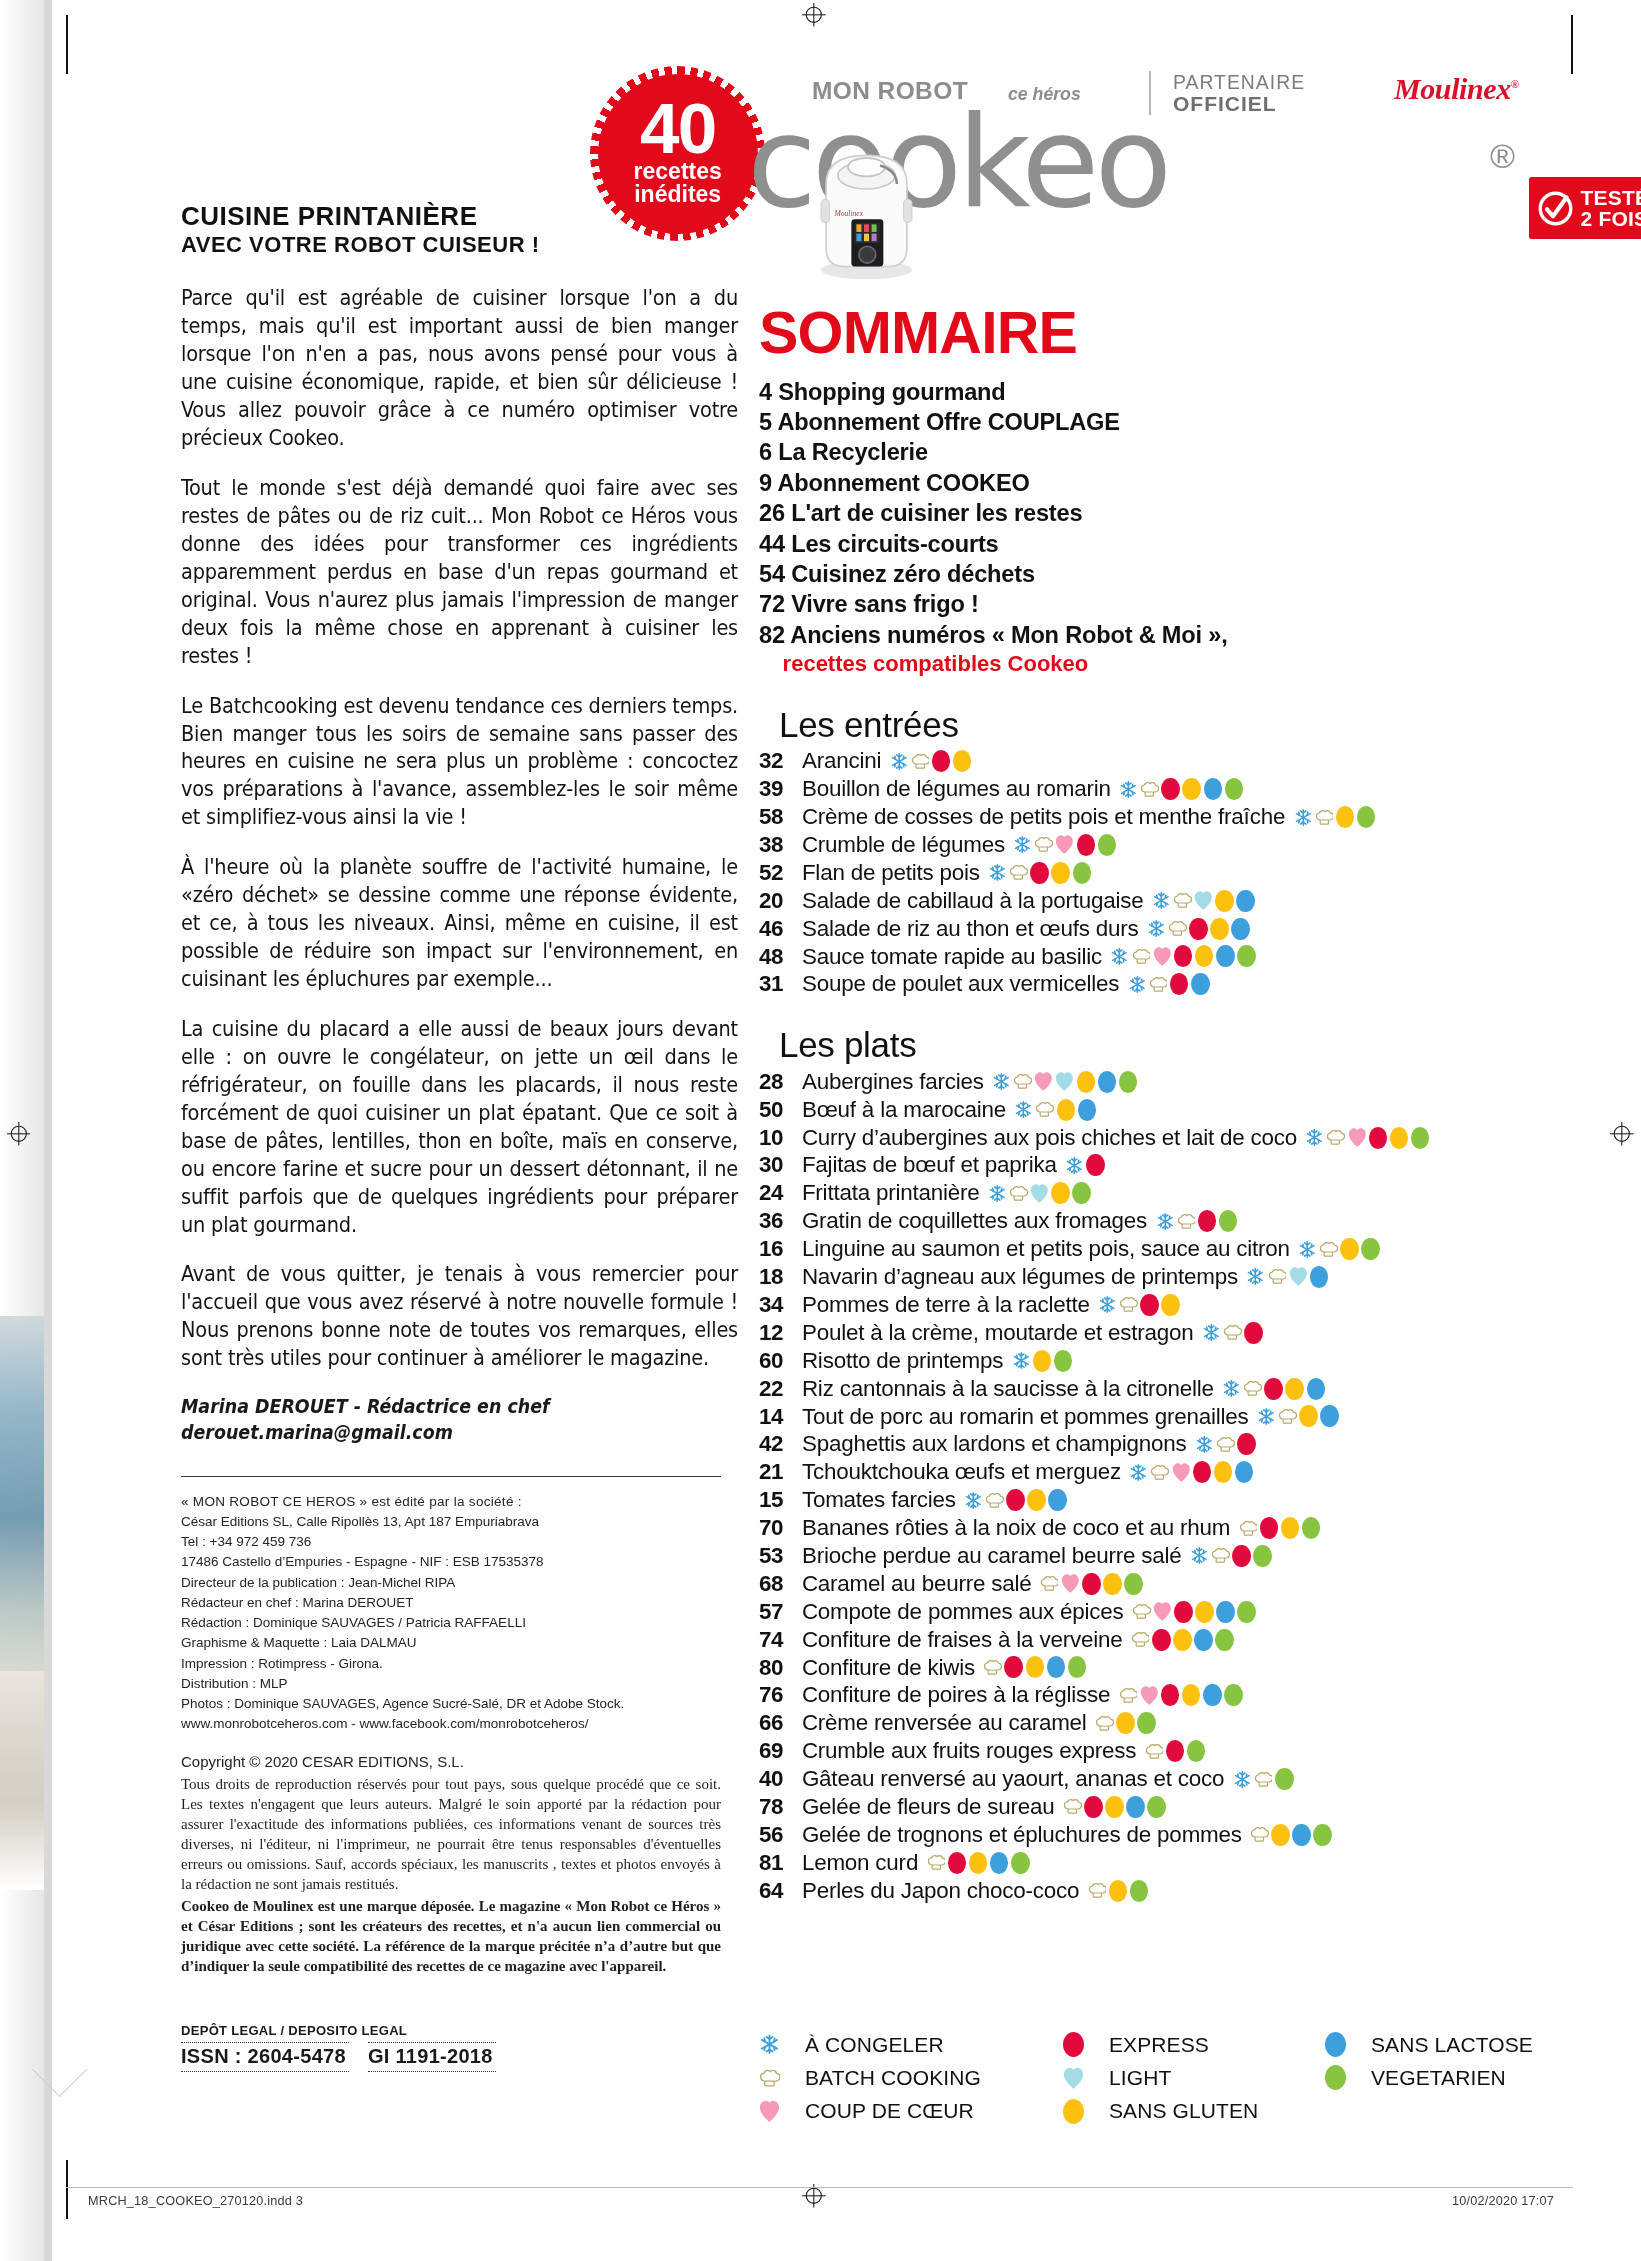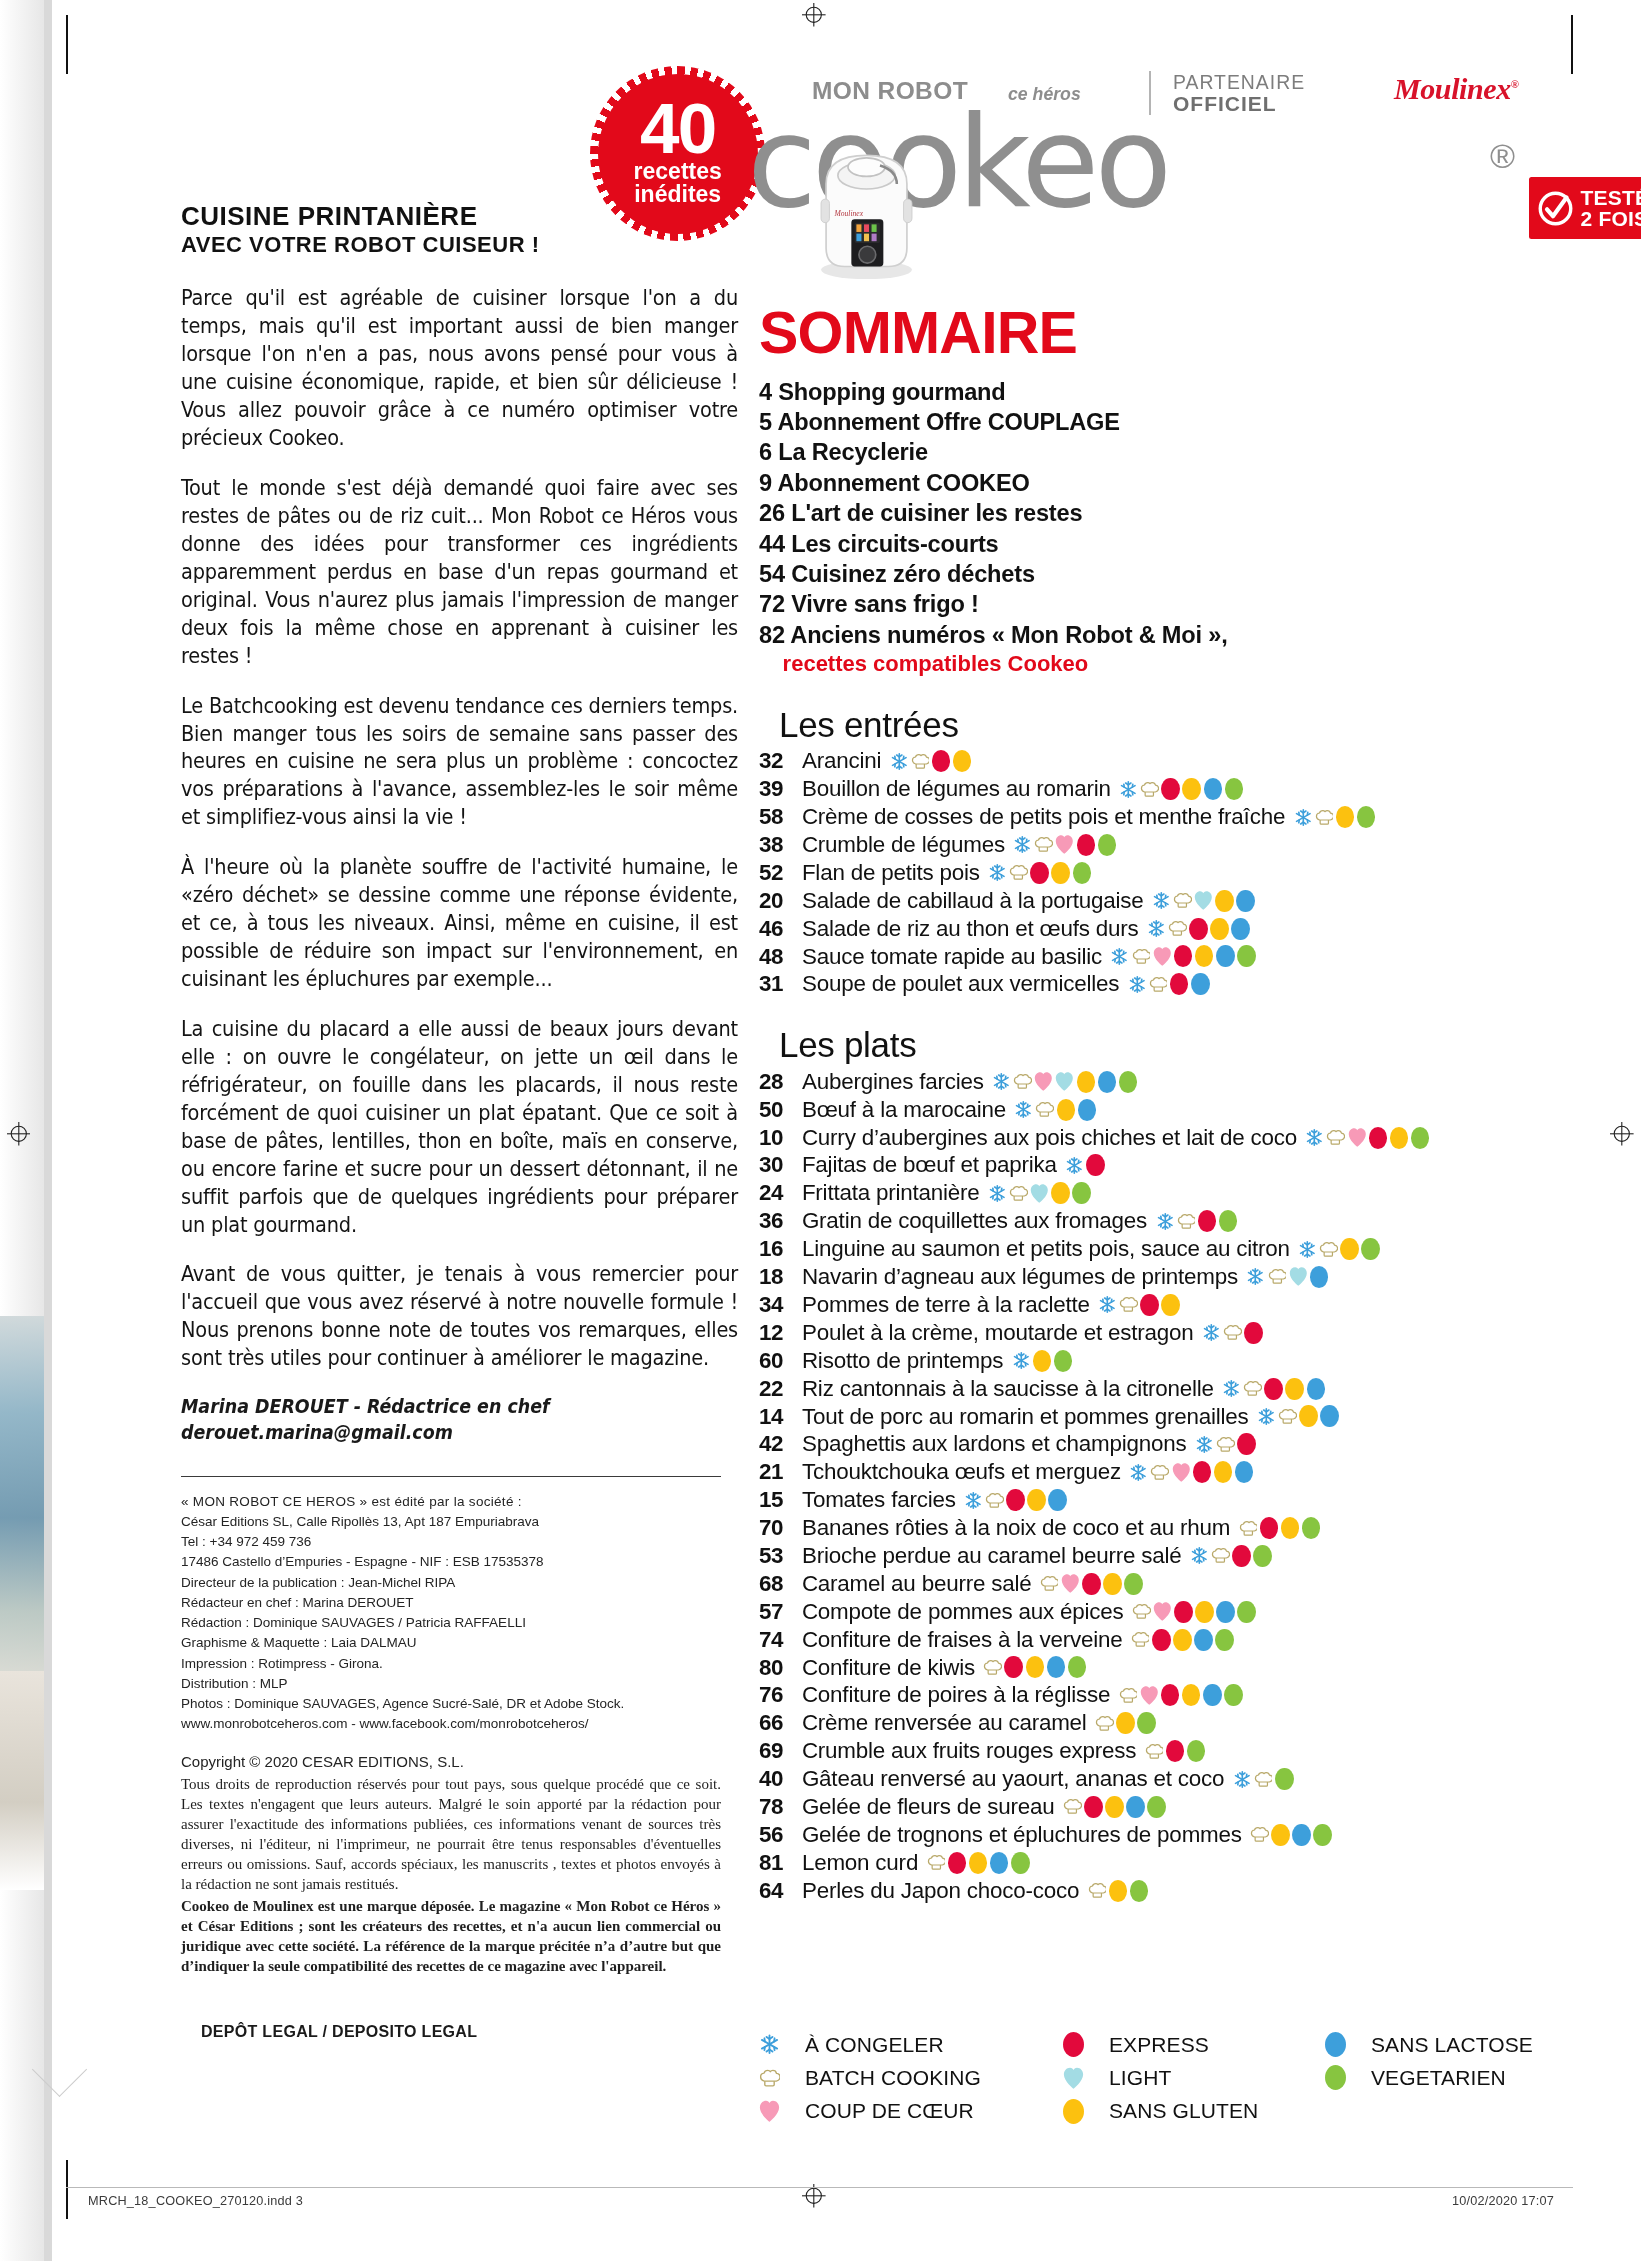--- a/index.html
+++ b/index.html
@@ -169,23 +169,22 @@
   }
   .imprint .tm{ letter-spacing:0.3px; }
   .copyline{ margin-top:18.6px; font-size:15px; color:#242424; }
   .legal{
     margin-top:3.4px; font-size:15px; line-height:1.34; text-align:justify;
     font-family:"Liberation Serif", serif; color:#1f1f1f; width:540px;
   }
   .legal.bold{ font-weight:700; margin-top:1.7px; }
 
   .depot{
-    margin-top:47px; font-size:16px; font-weight:700; letter-spacing:0.3px;
+    margin-top:47px; font-size:13px; font-weight:700; letter-spacing:0.3px;
     font-stretch:condensed;
-    margin-left:20px;
   }
   .issn-row{ display:flex; gap:18.6px; margin-top:3.4px; }
   .issn-box{
     border-top:1.7px dotted #333; border-bottom:1.7px dotted #333;
     padding:2.5px 3.4px 2.5px 0; font-size:20px; font-weight:700; letter-spacing:0.3px;
     font-stretch:condensed;
   }
 
   
   .right-col{ position:absolute; left:759px; top:304px; width:835px; }
@@ -365,20 +364,24 @@
       <div>Distribution : MLP</div>
       <div>Photos : Dominique SAUVAGES, Agence Sucré-Salé, DR et Adobe Stock.</div>
       <div>www.monrobotceheros.com - www.facebook.com/monrobotceheros/</div>
     </div>
 
     <div class="copyline">Copyright © 2020 CESAR EDITIONS, S.L.</div>
     <div class="legal">Tous droits de reproduction réservés pour tout pays, sous quelque procédé que ce soit. Les textes n'engagent que leurs auteurs. Malgré le soin apporté par la rédaction pour assurer l'exactitude des informations publiées, ces informations venant de sources très diverses, ni l'éditeur, ni l'imprimeur, ne pourrait être tenus responsables d'éventuelles erreurs ou omissions. Sauf, accords spéciaux, les manuscrits , textes et photos envoyés à la rédaction ne sont jamais restitués.</div>
     <div class="legal bold">Cookeo de Moulinex est une marque déposée. Le magazine « Mon Robot ce Héros » et César Editions ; sont les créateurs des recettes, et n'a aucun lien commercial ou juridique avec cette société. La référence de la marque précitée n’a d’autre but que d’indiquer la seule compatibilité des recettes de ce magazine avec l'appareil.</div>
 
     <div class="depot">DEPÔT LEGAL / DEPOSITO LEGAL</div>
+    <div class="issn-row">
+      <div class="issn-box">ISSN : 2604-5478</div>
+      <div class="issn-box">GI 1191-2018</div>
+    </div>
   </div>
 
   <div class="right-col">
     <div class="sommaire">SOMMAIRE</div>
     <div class="toc-top" id="tocTop">
         <div class="row"><span class="num">4</span><span> Shopping gourmand</span></div>
         <div class="row"><span class="num">5</span><span> Abonnement Offre COUPLAGE</span></div>
         <div class="row"><span class="num">6</span><span> La Recyclerie</span></div>
         <div class="row"><span class="num">9</span><span> Abonnement COOKEO</span></div>
         <div class="row"><span class="num">26</span><span> L'art de cuisiner les restes</span></div>

